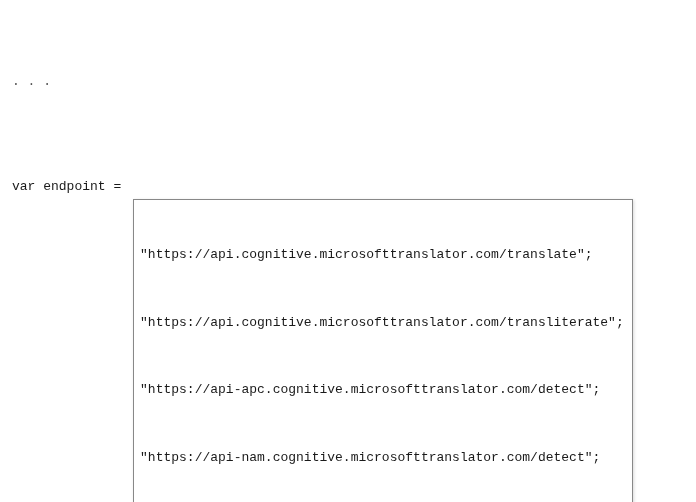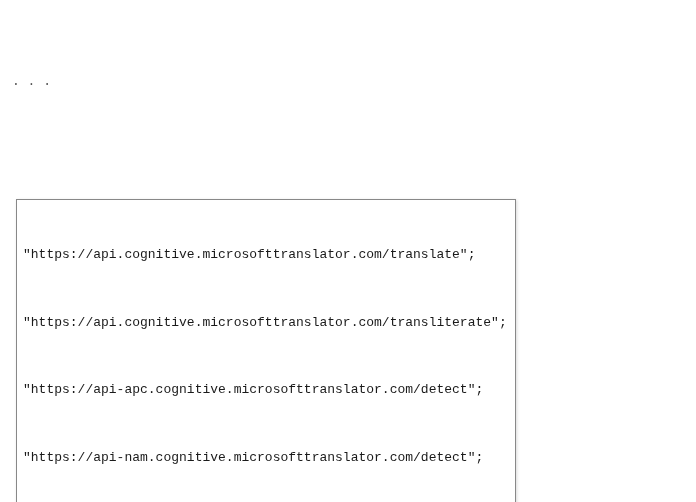--- a/index.html
+++ b/index.html
@@ -89,20 +89,21 @@
   </style>
 </head>
 <body>
 
 <div class="code-block">
 
   <div class="code-line ellipsis-line">. . .</div>
 
   
   <div class="inline-var">
+    <span>var endpoint = </span>
     <div class="dropdown-container">
       <div class="dropdown-input">
         <span class="dropdown-arrow">▼</span>
       </div>
       <div class="dropdown-list">
         <div class="dropdown-list-item">"https://api.cognitive.microsofttranslator.com/translate";</div>
         <div class="dropdown-list-item">"https://api.cognitive.microsofttranslator.com/transliterate";</div>
         <div class="dropdown-list-item">"https://api-apc.cognitive.microsofttranslator.com/detect";</div>
         <div class="dropdown-list-item">"https://api-nam.cognitive.microsofttranslator.com/detect";</div>
         

